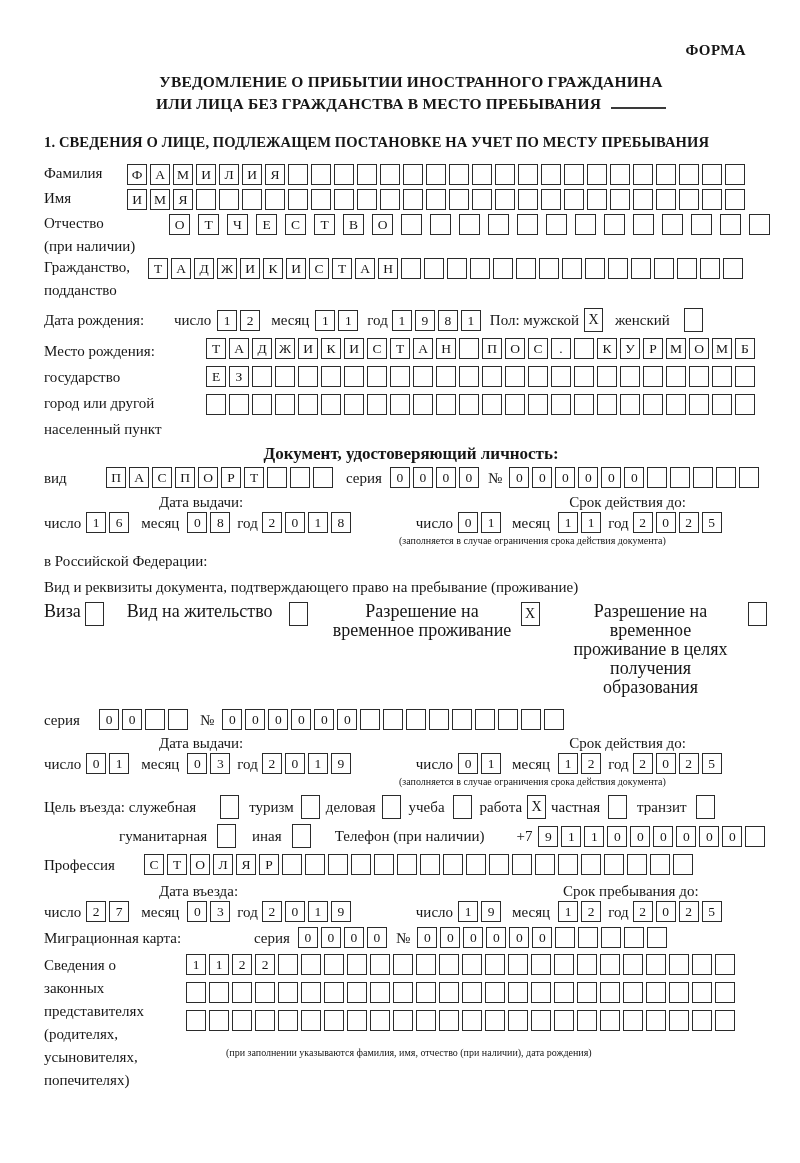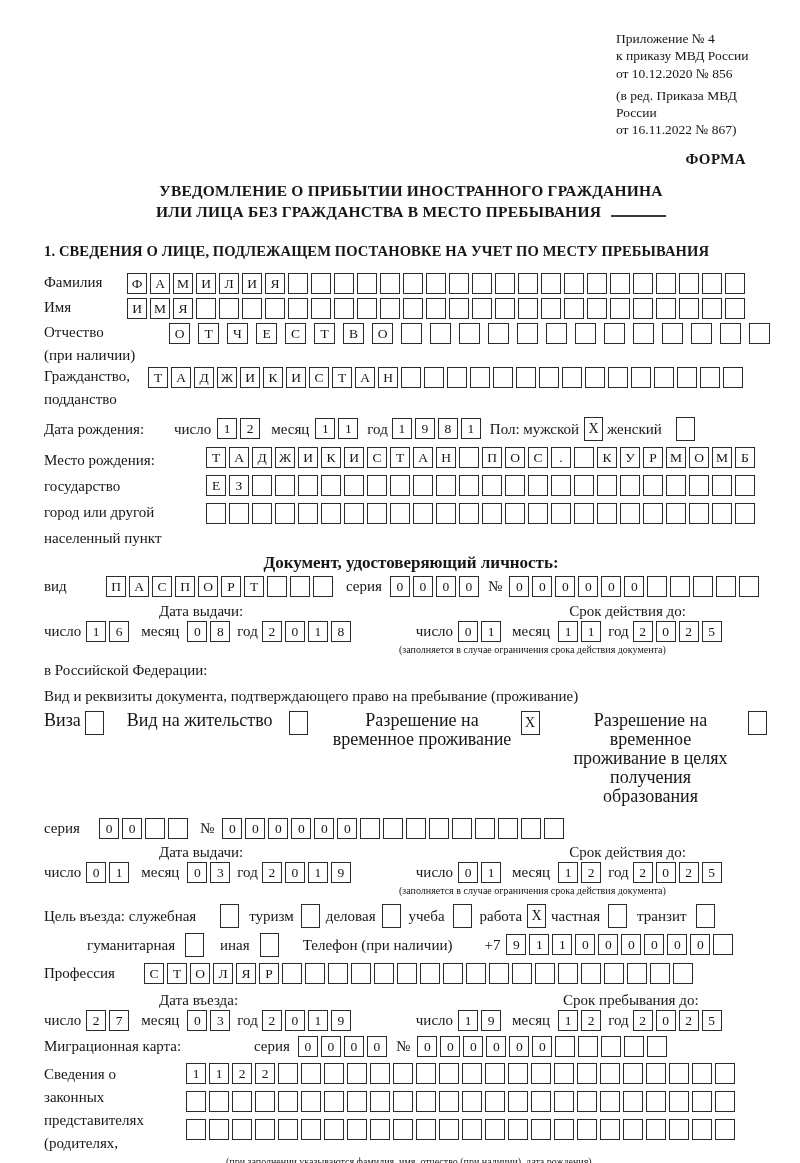--- a/index.html
+++ b/index.html
@@ -29,27 +29,20 @@
   .gap7 > .cells { margin-bottom:7px; }
   .note { font-size:10px; }
   .center-head { text-align:center; font-weight:bold; font-size:17px; }
   .optlbl { font-size:18px; line-height:19px; }
 </style>
 </head>
 <body>
 
 <div class="page">
 
-  <div class="annex">
-    <div>Приложение № 4</div>
-    <div>к приказу МВД России</div>
-    <div>от 10.12.2020 № 856</div>
-    <div class="annex-note">(в ред. Приказа МВД России</div>
-    <div>от 16.11.2022 № 867)</div>
-  </div>
   <div class="forma">ФОРМА</div>
 
   <div class="title">
     <div>УВЕДОМЛЕНИЕ О ПРИБЫТИИ ИНОСТРАННОГО ГРАЖДАНИНА</div>
     <div><span>ИЛИ ЛИЦА БЕЗ ГРАЖДАНСТВА В МЕСТО ПРЕБЫВАНИЯ</span><span class="uline"></span></div>
   </div>
 
   <div class="sec1">1. СВЕДЕНИЯ О ЛИЦЕ, ПОДЛЕЖАЩЕМ ПОСТАНОВКЕ НА УЧЕТ ПО МЕСТУ ПРЕБЫВАНИЯ</div>
 
   <div class="row" style="margin-top:13px;">
@@ -197,21 +190,21 @@
       </span>
     <span class="lbl sm" style="margin-left:6px; margin-right:4px;">год</span>
     <span class="cells">
         <span class="cell">1</span>
         <span class="cell">9</span>
         <span class="cell">8</span>
         <span class="cell">1</span>
       </span>
     <span class="lbl" style="margin-left:6px; margin-right:5px;">Пол: мужской</span>
     <span class="cb">X</span>
-    <span class="lbl" style="margin-left:4px; margin-right:14px;">женский</span>
+    <span class="lbl" style="margin-left:12px; margin-right:14px;">женский</span>
     <span class="cb"></span>
   </div>
 
   <div class="row" style="margin-top:6px;">
     <div class="stack" style="width:162px;">
       <span class="lbl" style="line-height:26px;">Место рождения:</span>
       <span class="lbl" style="line-height:26px;">государство</span>
       <span class="lbl" style="line-height:26px;">город или другой</span>
       <span class="lbl" style="line-height:26px;">населенный пункт</span>
     </div>
@@ -477,21 +470,21 @@
     <span class="cb"></span>
     <span class="lbl" style="margin-left:8px; margin-right:5px;">работа</span>
     <span class="cb">X</span>
     <span class="lbl" style="margin-left:5px; margin-right:8px;">частная</span>
     <span class="cb"></span>
     <span class="lbl" style="margin-left:10px; margin-right:10px;">транзит</span>
     <span class="cb"></span>
   </div>
 
   <div class="row" style="margin-top:5px; align-items:center;">
-    <span class="lbl" style="margin-left:43px; margin-right:10px;">гуманитарная</span>
+    <span class="lbl" style="margin-left:75px; margin-right:10px;">гуманитарная</span>
     <span class="cb"></span>
     <span class="lbl" style="margin-left:16px; margin-right:10px;">иная</span>
     <span class="cb"></span>
     <span class="lbl" style="margin-left:24px;">Телефон (при наличии)</span>
     <span class="lbl" style="margin-left:32px; margin-right:6px;">+7</span>
     <span class="cells">
         <span class="cell">9</span>
         <span class="cell">1</span>
         <span class="cell">1</span>
         <span class="cell">0</span>

